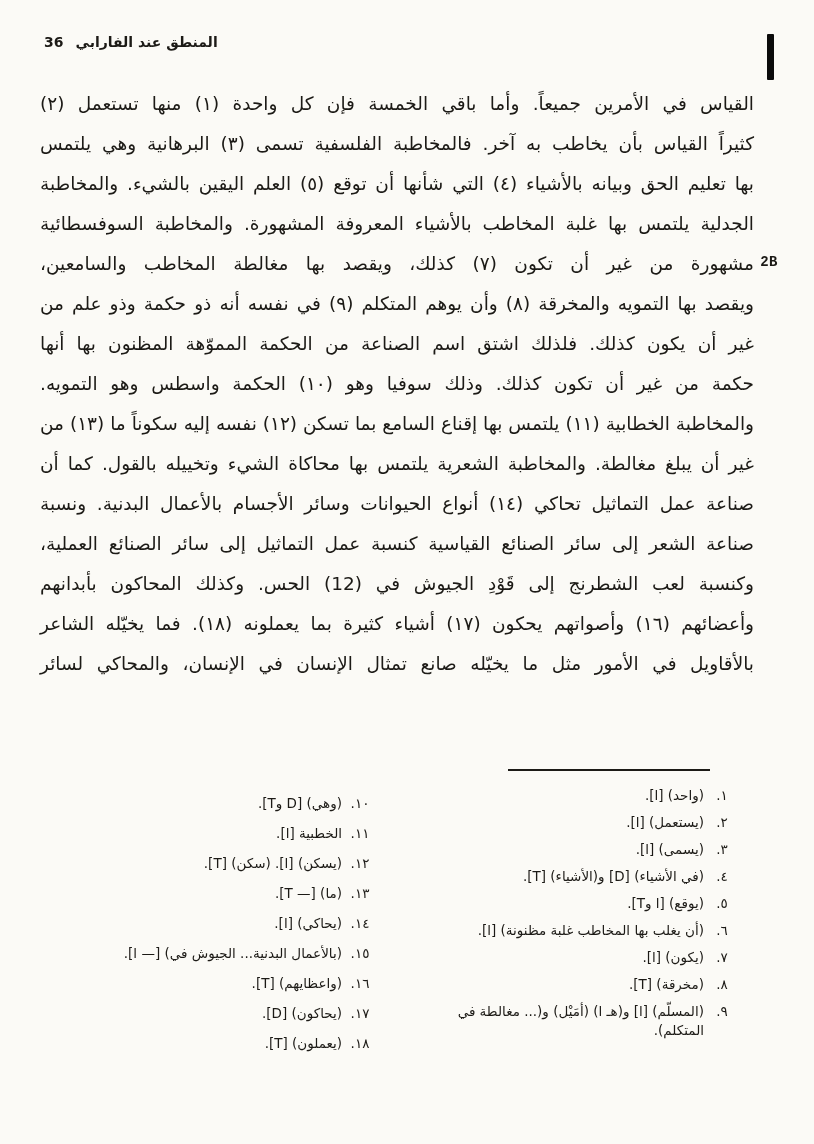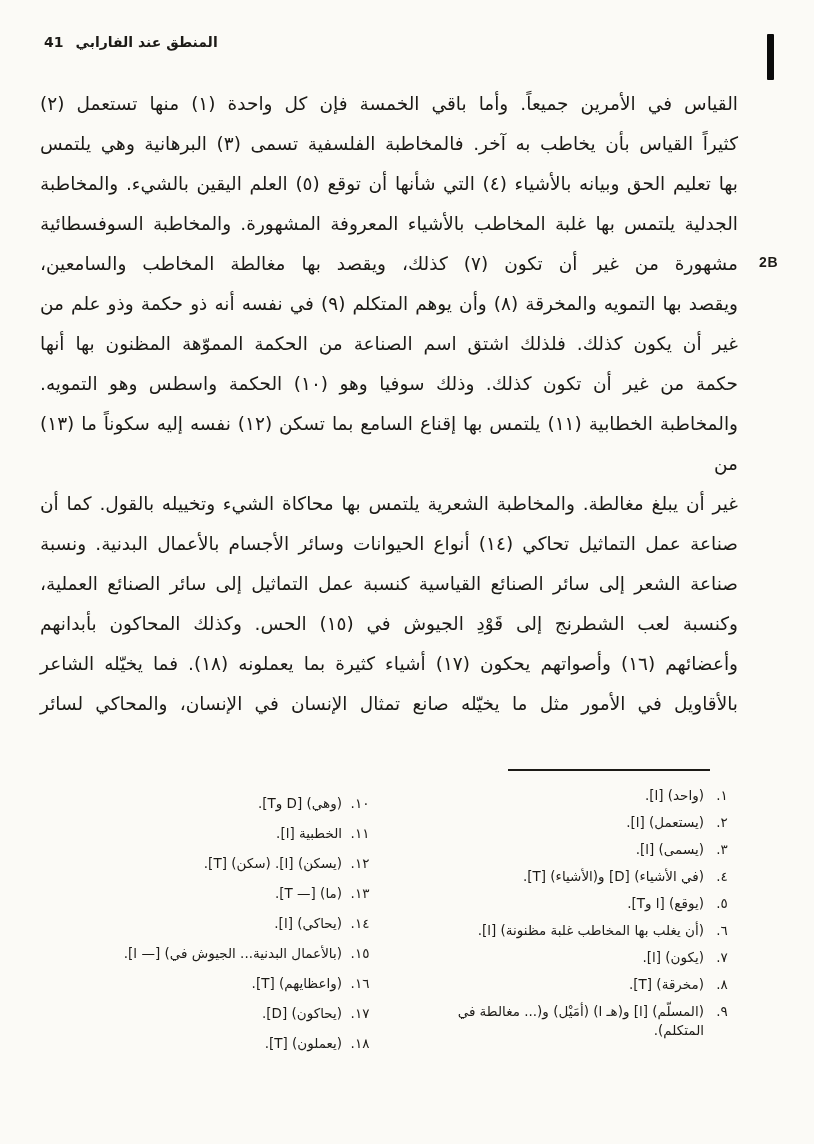--- a/index.html
+++ b/index.html
@@ -31,29 +31,29 @@
     display: flex;
     align-items: baseline;
     gap: 12px;
     font-size: 14px;
     font-weight: bold;
   }
   .margin-marker {
     position: absolute;
     top: 254px;
     right: 36px;
-    font-family: Liberation Sans, sans-serif;
+    font-family: Liberation Mono, monospace;
     font-weight: bold;
     font-size: 14px;
     letter-spacing: 0.5px;
   }
   .main-text {
     position: absolute;
     top: 84px;
-    right: 76px;
+    right: 60px;
     left: 40px;
     direction: rtl;
     font-size: 18.5px;
     line-height: 40px;
   }
   .main-text p {
     text-align: justify;
     text-align-last: justify;
     white-space: normal;
   }
@@ -93,39 +93,39 @@
 </style>
 </head>
 <body>
 
 <div class="page">
 
   <div class="binding-mark"></div>
 
   <div class="header">
     <span class="title">المنطق عند الفارابي</span>
-    <span class="pagenum">41</span>
+    <span class="pagenum">36</span>
   </div>
 
   <div class="margin-marker">2B</div>
 
   <div class="main-text" dir="rtl">
     <p>القياس في الأمرين جميعاً. وأما باقي الخمسة فإن كل واحدة (١) منها تستعمل (٢)</p>
     <p>كثيراً القياس بأن يخاطب به آخر. فالمخاطبة الفلسفية تسمى (٣) البرهانية وهي يلتمس</p>
     <p>بها تعليم الحق وبيانه بالأشياء (٤) التي شأنها أن توقع (٥) العلم اليقين بالشيء. والمخاطبة</p>
     <p>الجدلية يلتمس بها غلبة المخاطب بالأشياء المعروفة المشهورة. والمخاطبة السوفسطائية</p>
     <p>مشهورة من غير أن تكون (٧) كذلك، ويقصد بها مغالطة المخاطب والسامعين،</p>
     <p>ويقصد بها التمويه والمخرقة (٨) وأن يوهم المتكلم (٩) في نفسه أنه ذو حكمة وذو علم من</p>
     <p>غير أن يكون كذلك. فلذلك اشتق اسم الصناعة من الحكمة المموّهة المظنون بها أنها</p>
     <p>حكمة من غير أن تكون كذلك. وذلك سوفيا وهو (١٠) الحكمة واسطس وهو التمويه.</p>
     <p>والمخاطبة الخطابية (١١) يلتمس بها إقناع السامع بما تسكن (١٢) نفسه إليه سكوناً ما (١٣) من</p>
     <p>غير أن يبلغ مغالطة. والمخاطبة الشعرية يلتمس بها محاكاة الشيء وتخييله بالقول. كما أن</p>
     <p>صناعة عمل التماثيل تحاكي (١٤) أنواع الحيوانات وسائر الأجسام بالأعمال البدنية. ونسبة</p>
     <p>صناعة الشعر إلى سائر الصنائع القياسية كنسبة عمل التماثيل إلى سائر الصنائع العملية،</p>
-    <p>وكنسبة لعب الشطرنج إلى قَوْدِ الجيوش في (١٥) الحس. وكذلك المحاكون بأبدانهم</p>
+    <p>وكنسبة لعب الشطرنج إلى قَوْدِ الجيوش في (12) الحس. وكذلك المحاكون بأبدانهم</p>
     <p>وأعضائهم (١٦) وأصواتهم يحكون (١٧) أشياء كثيرة بما يعملونه (١٨). فما يخيّله الشاعر</p>
     <p>بالأقاويل في الأمور مثل ما يخيّله صانع تمثال الإنسان في الإنسان، والمحاكي لسائر</p>
   </div>
 
   <div class="fn-sep"></div>
 
   <div class="footnotes" dir="rtl">
 
     <div class="fn-col fn-col-right">
       <div class="fn">

